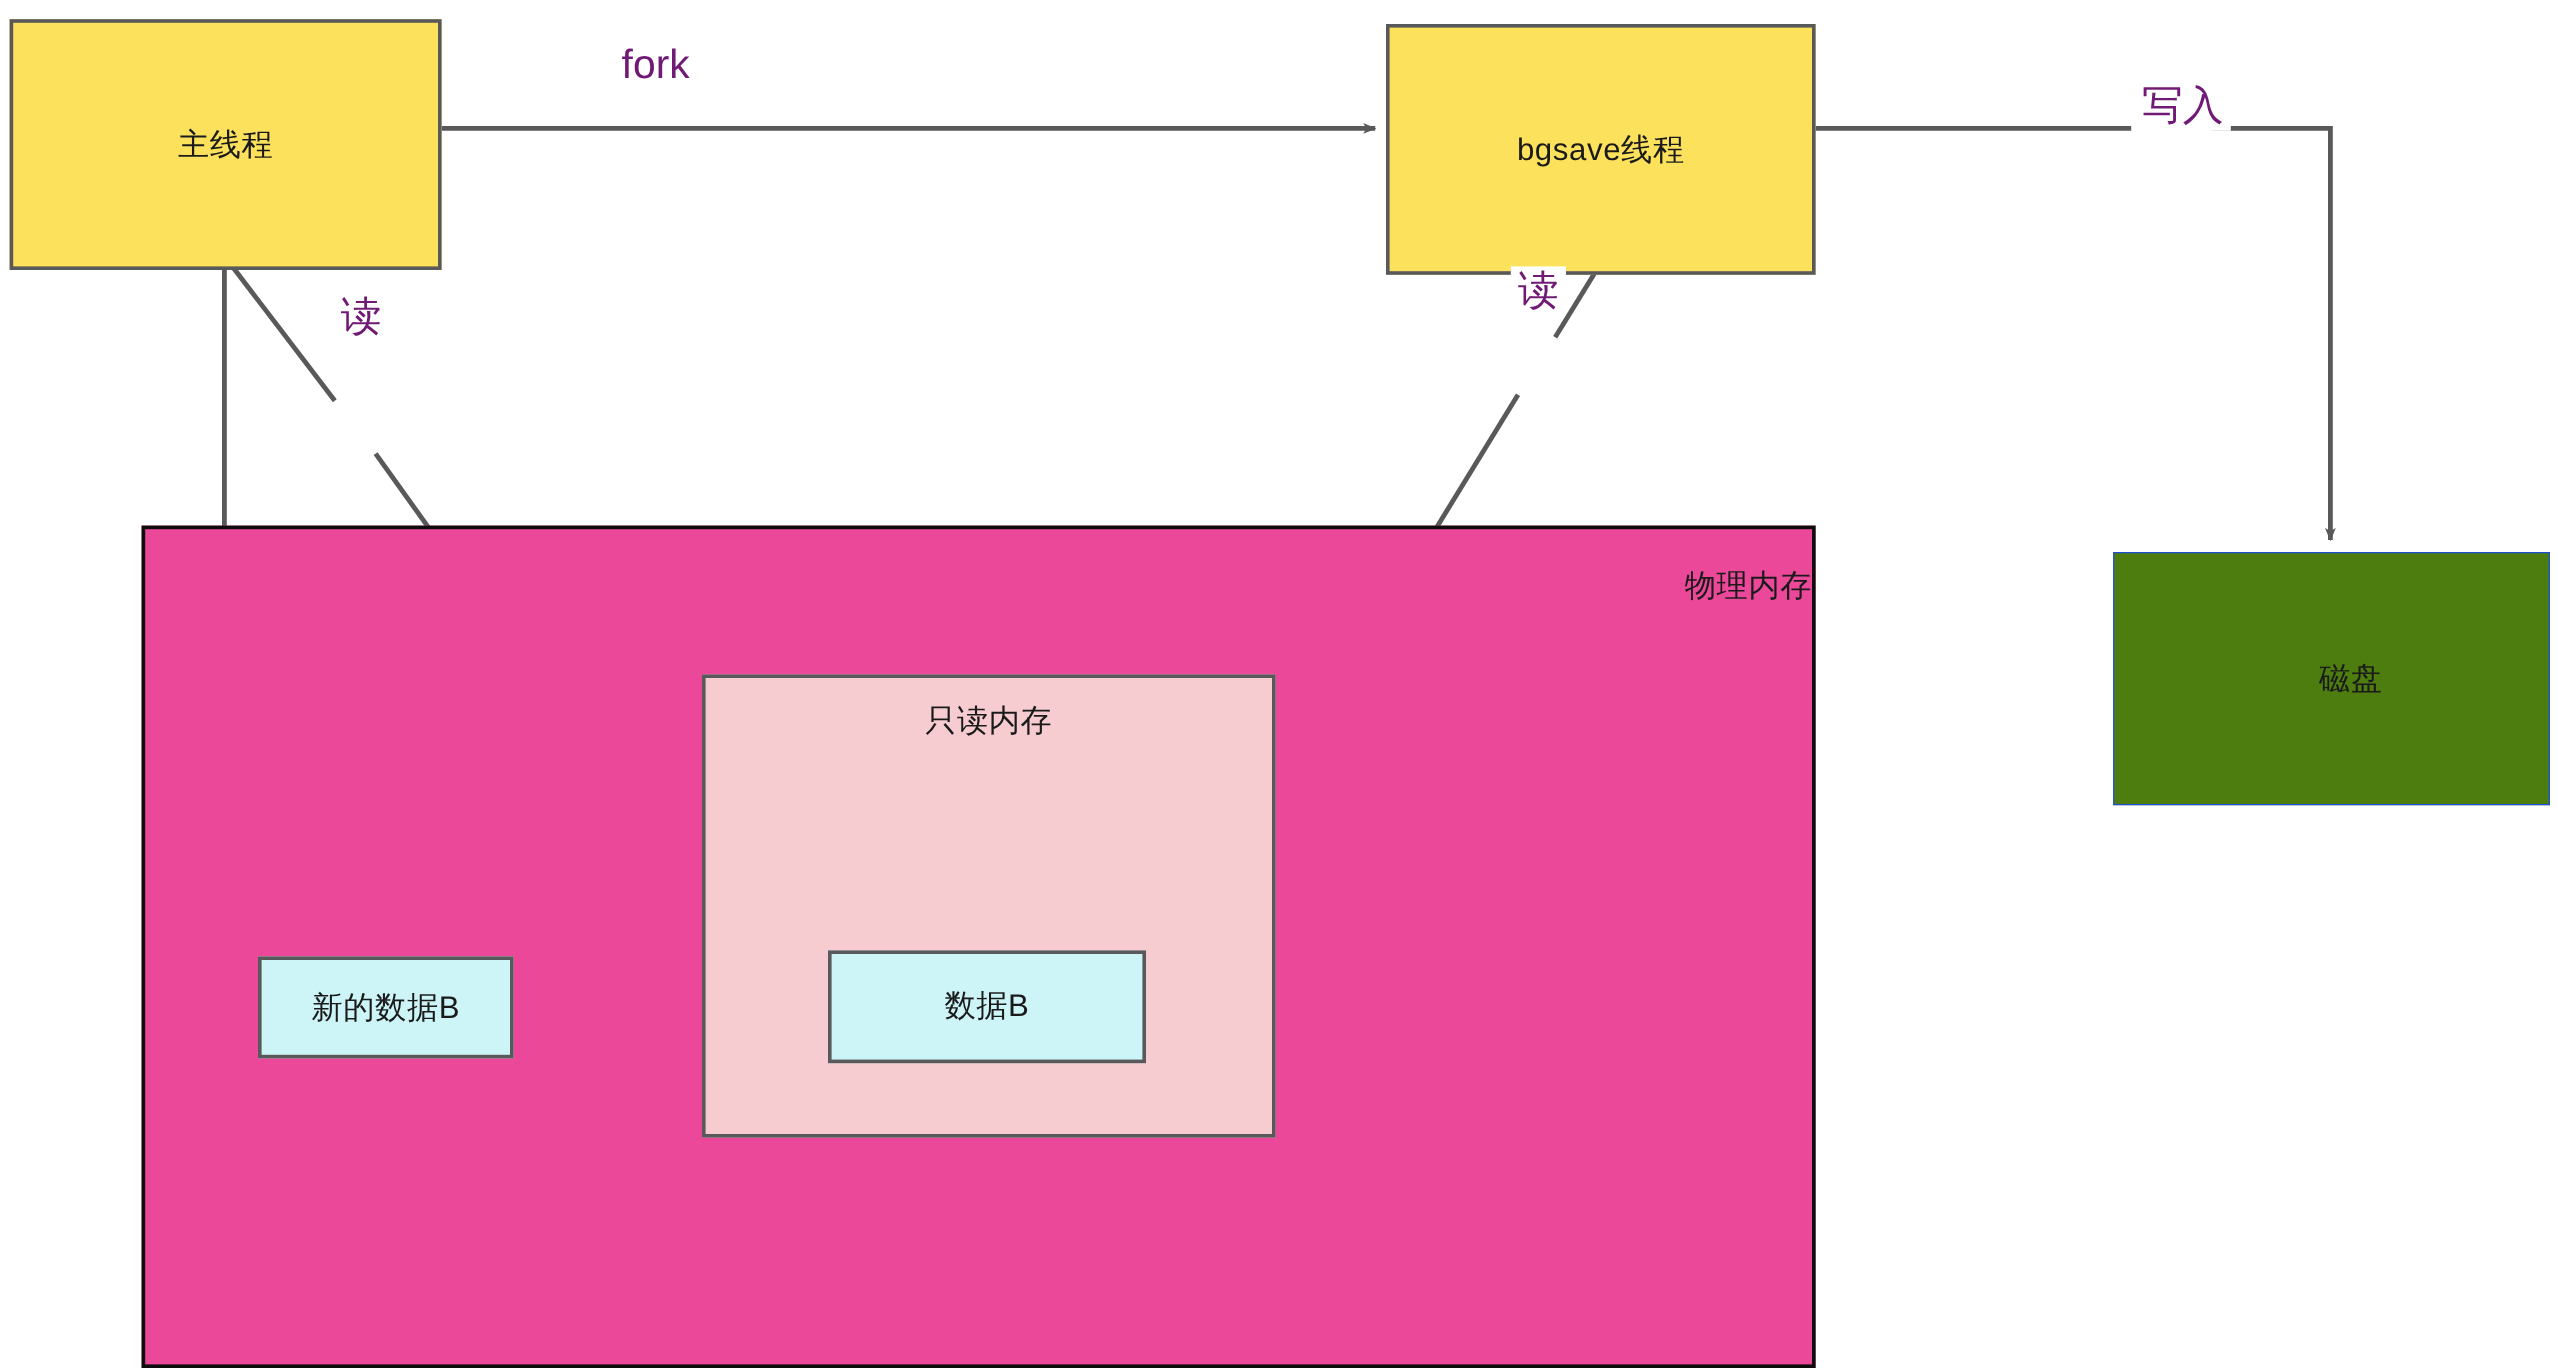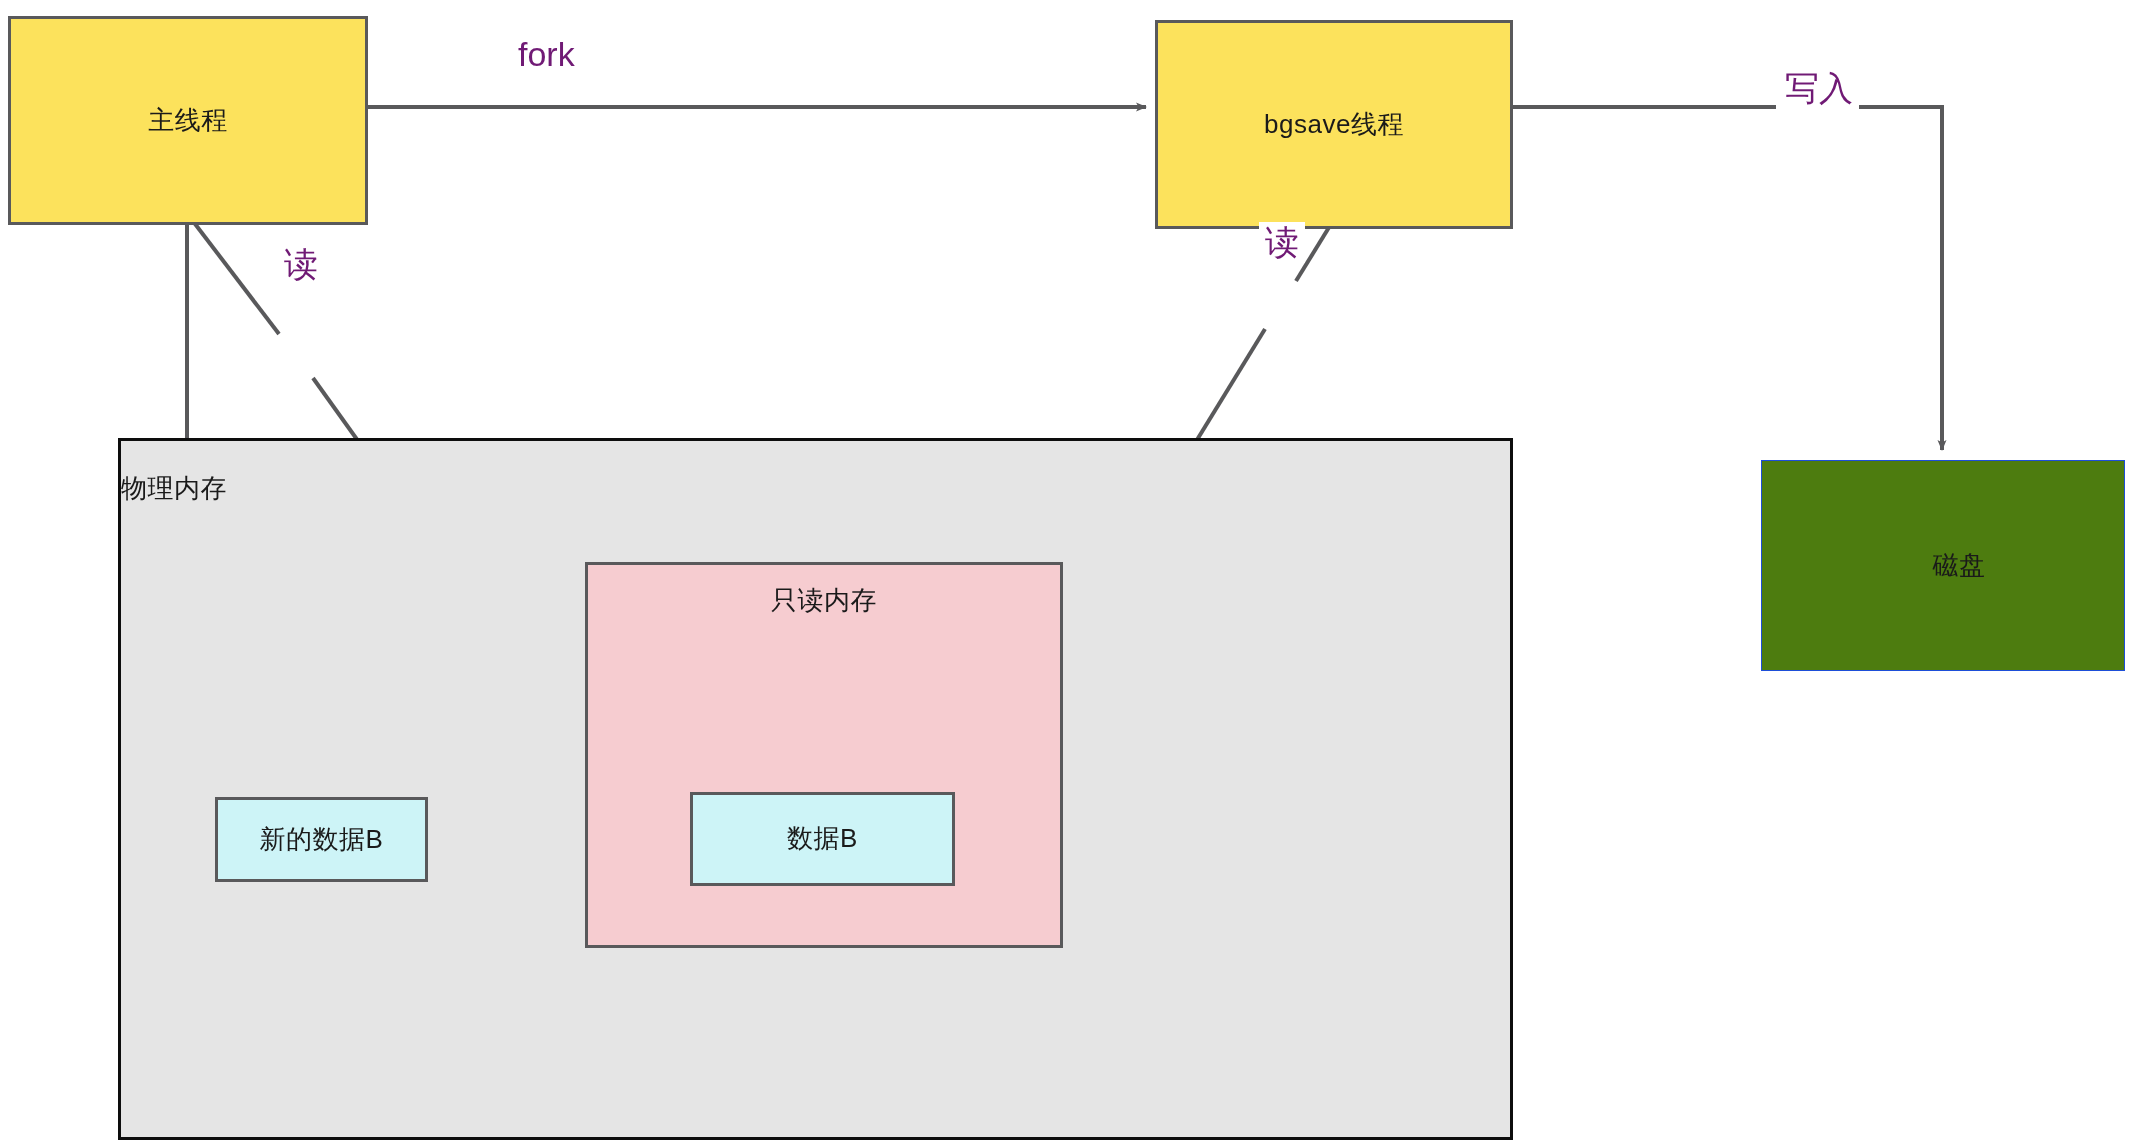--- a/index.html
+++ b/index.html
@@ -27,24 +27,24 @@
     font-size: 26px;
     line-height: 1.2;
     white-space: nowrap;
     letter-spacing: 0.5px;
   }
   .box-thread {
     background: #FCE25C;
     border: 3px solid #59595B;
   }
   .box-memory {
-    background: #e5e5e5;
+    background: #ec4899;
     border: 3px solid #0d0d0d;
     align-items: flex-start;
-    justify-content: flex-start;
+    justify-content: flex-end;
     padding-top: 32px;
   }
   .box-readonly {
     background: #F6CCD0;
     border: 3px solid #59595B;
     align-items: flex-start;
     padding-top: 20px;
   }
   .box-data {
     background: #CDF4F7;

